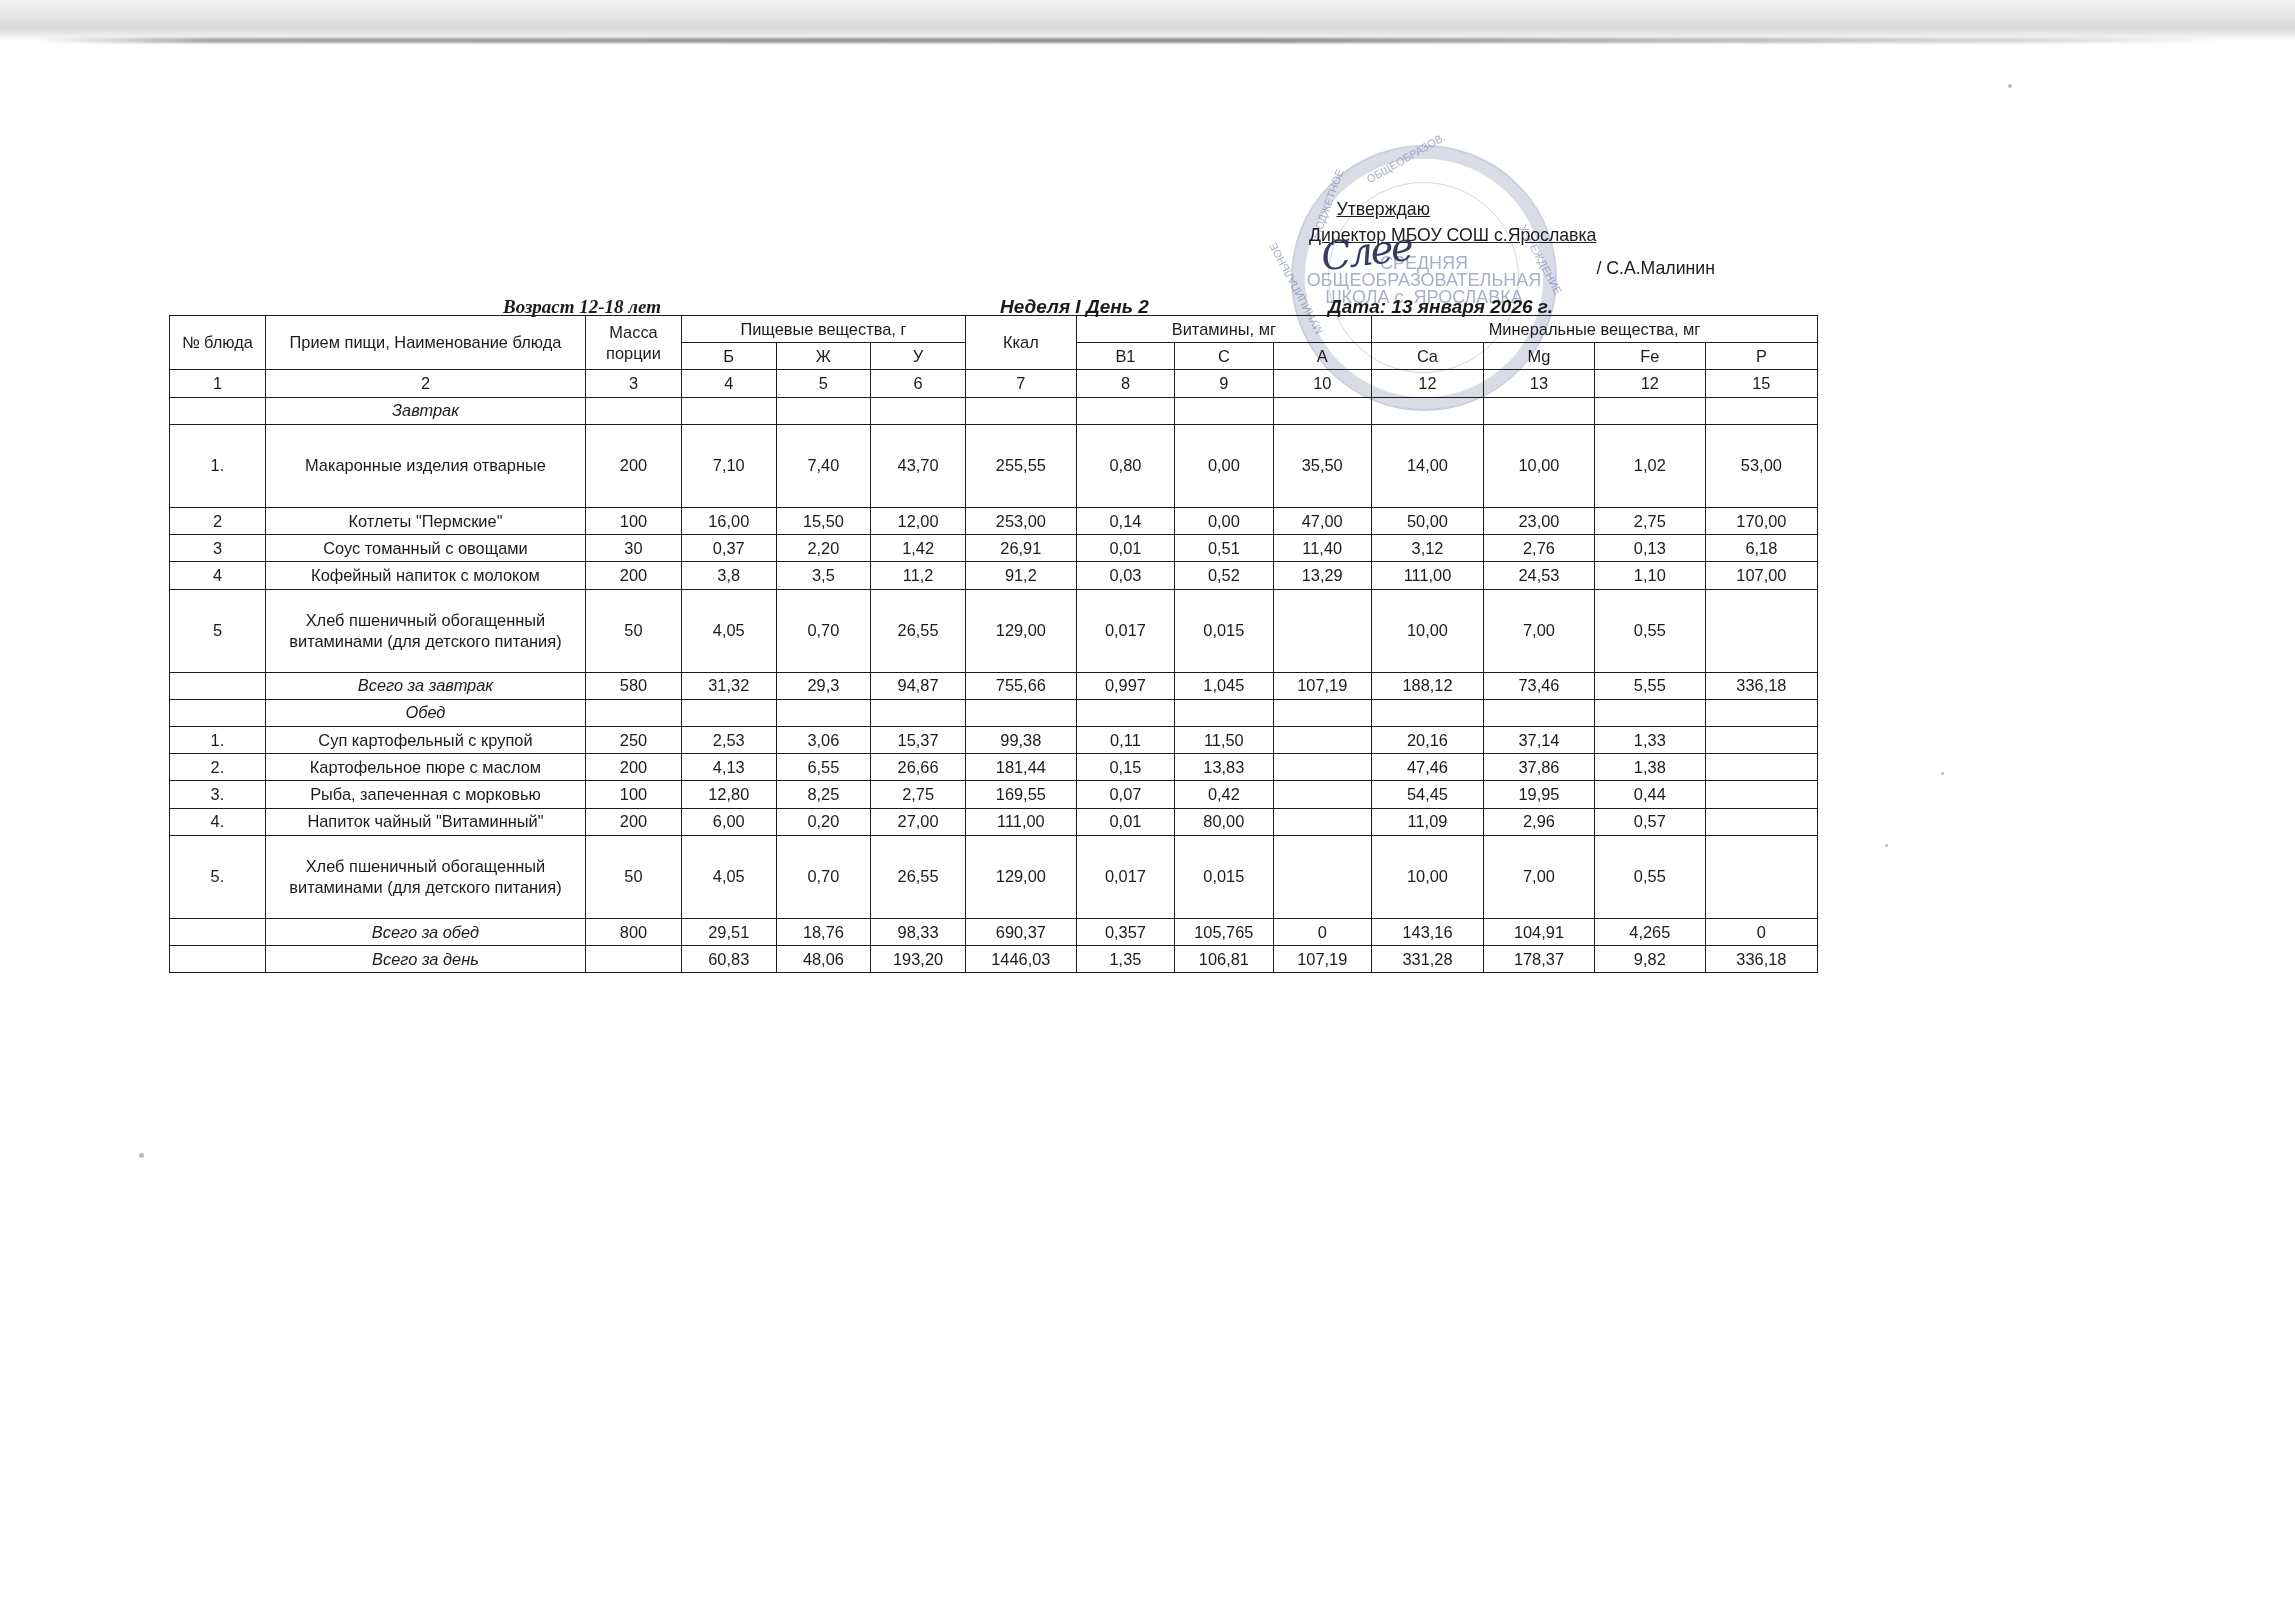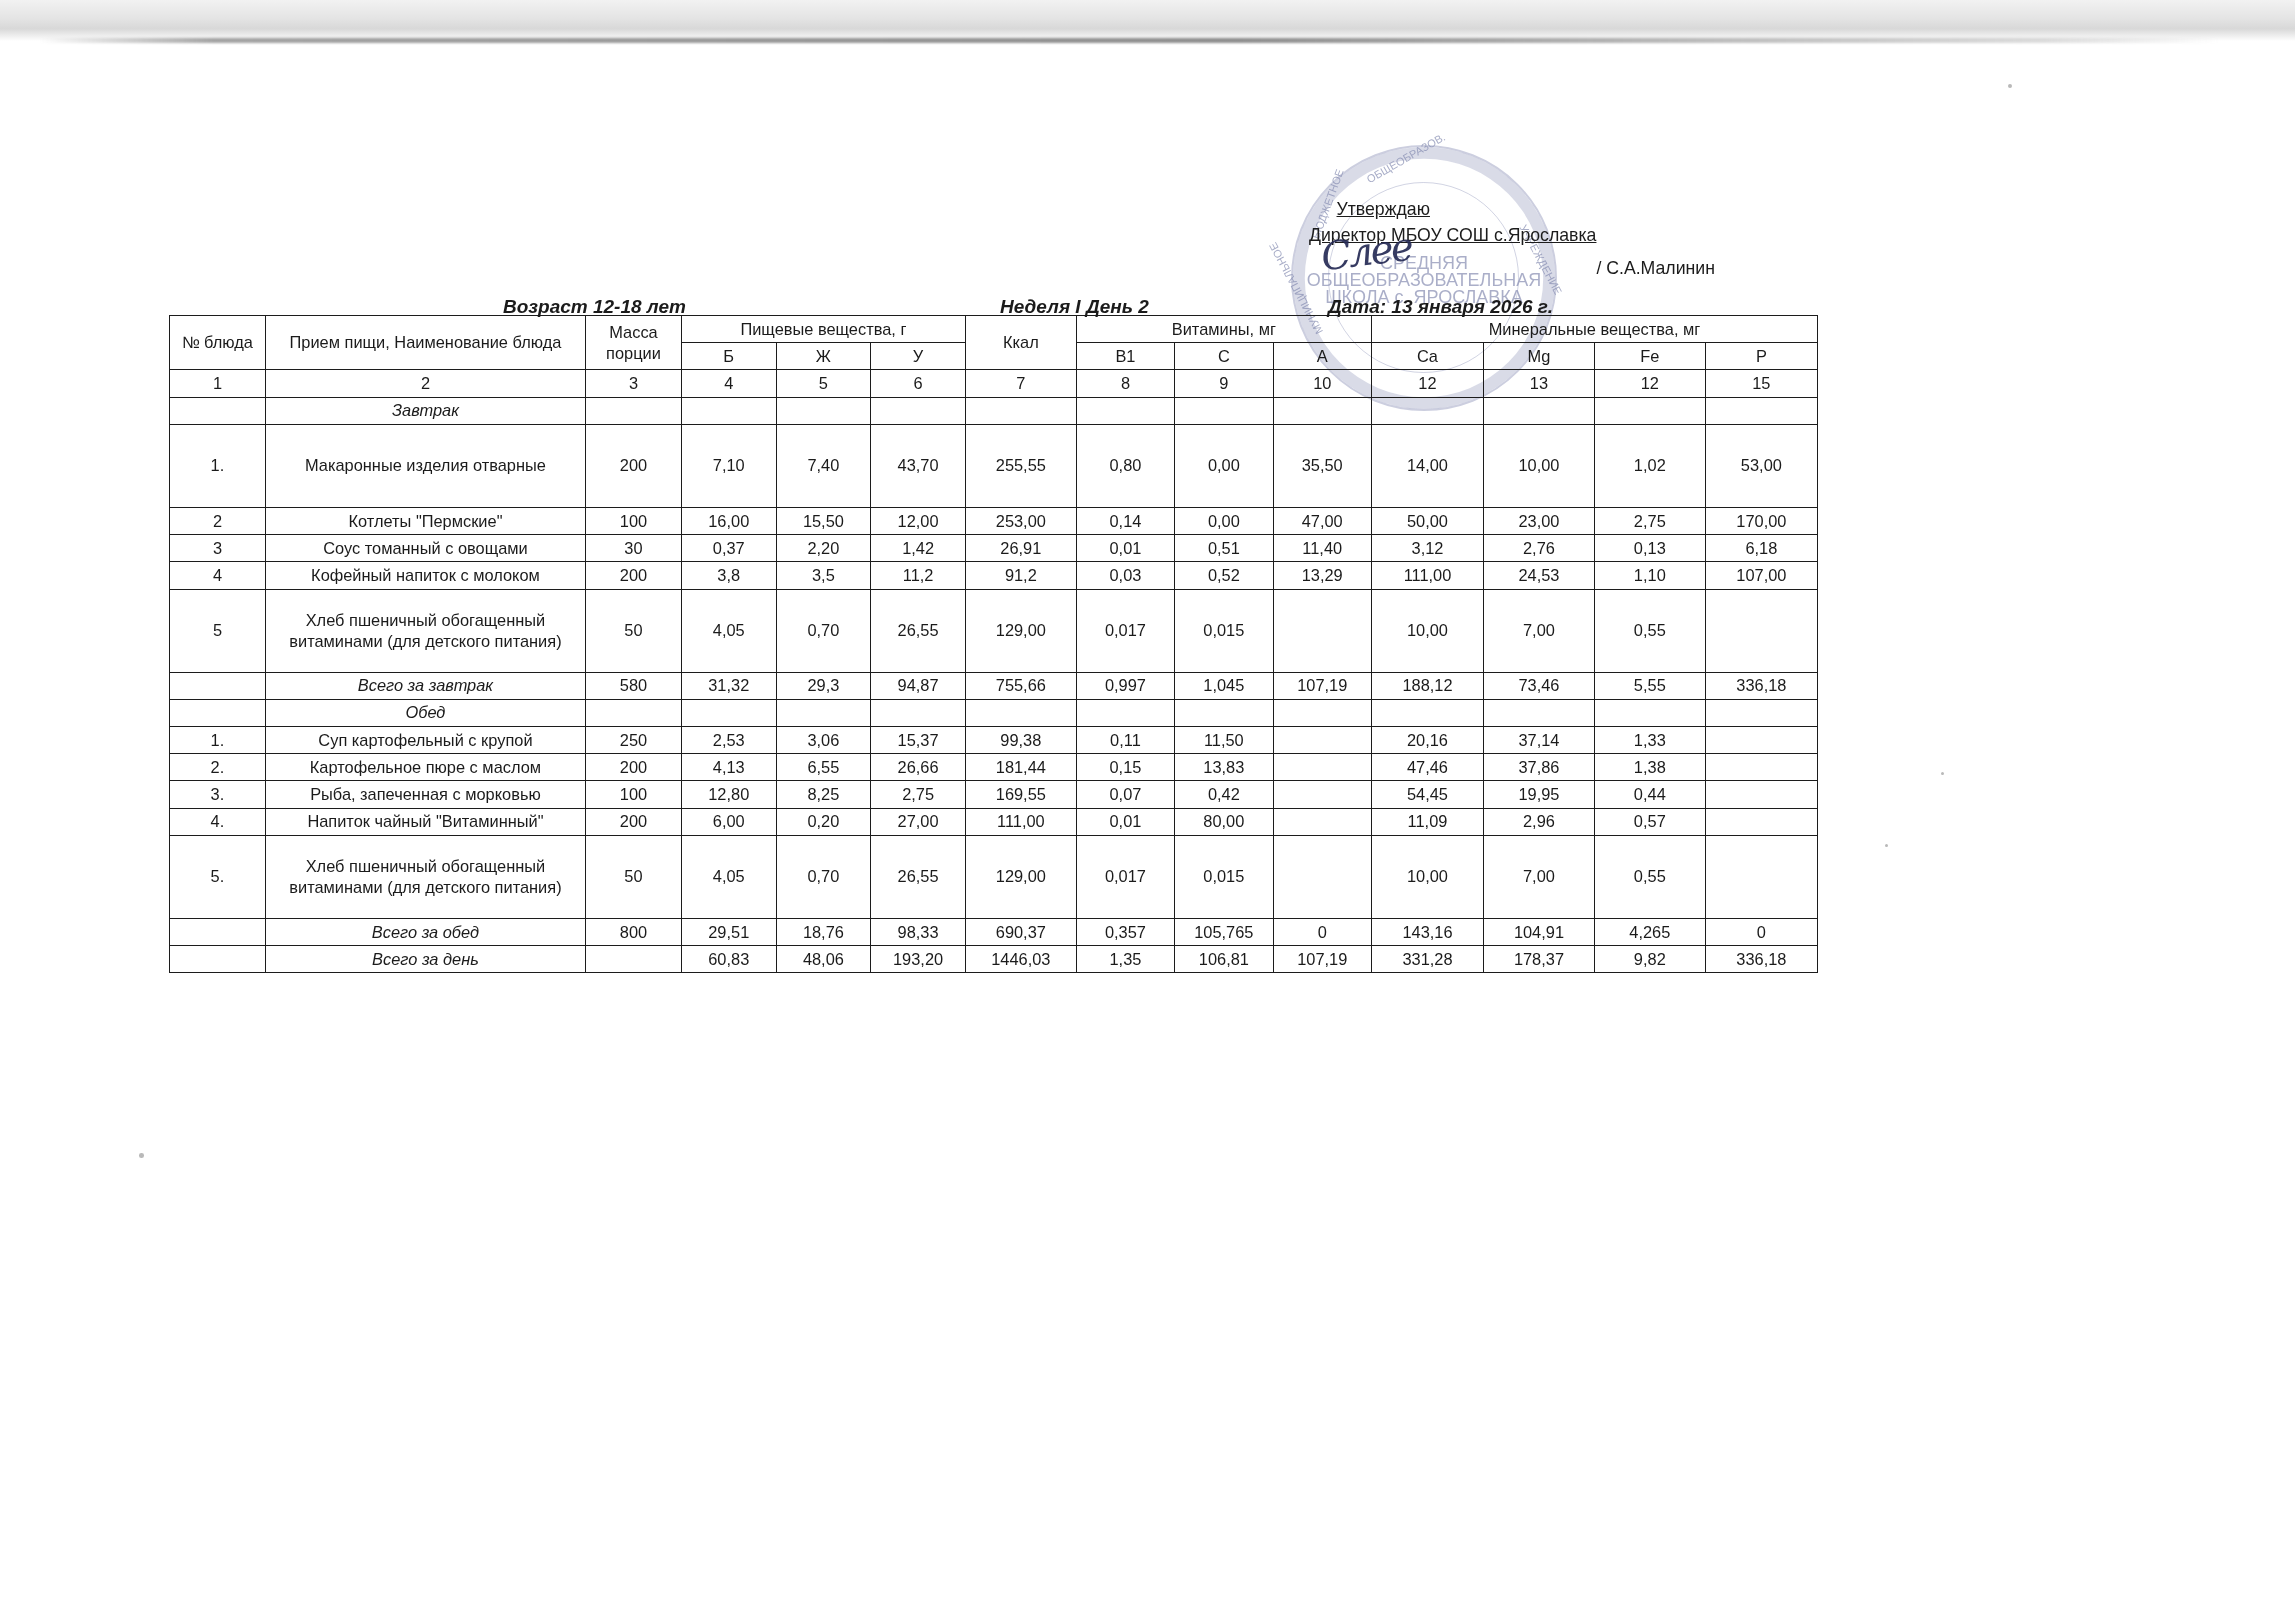--- a/index.html
+++ b/index.html
@@ -117,21 +117,21 @@
   
   .top-labels {
     position: absolute;
     top: 296px;
     left: 169px;
     width: 1676px;
     font-size: 19px;
     font-weight: bold;
     font-style: italic;
   }
-  .top-labels .age { position: absolute; left: 334px; top: 0; }
+  .top-labels .age { position: absolute; left: 334px; top: 0; font-family: Liberation Serif, serif; }
   .top-labels .week { position: absolute; left: 831px; top: 0; }
   .top-labels .date { position: absolute; left: 1159px; top: 0; }
 
   
   .sheet {
     position: absolute;
     left: 169px;
     top: 315px;
     width: 1669px;
   }

